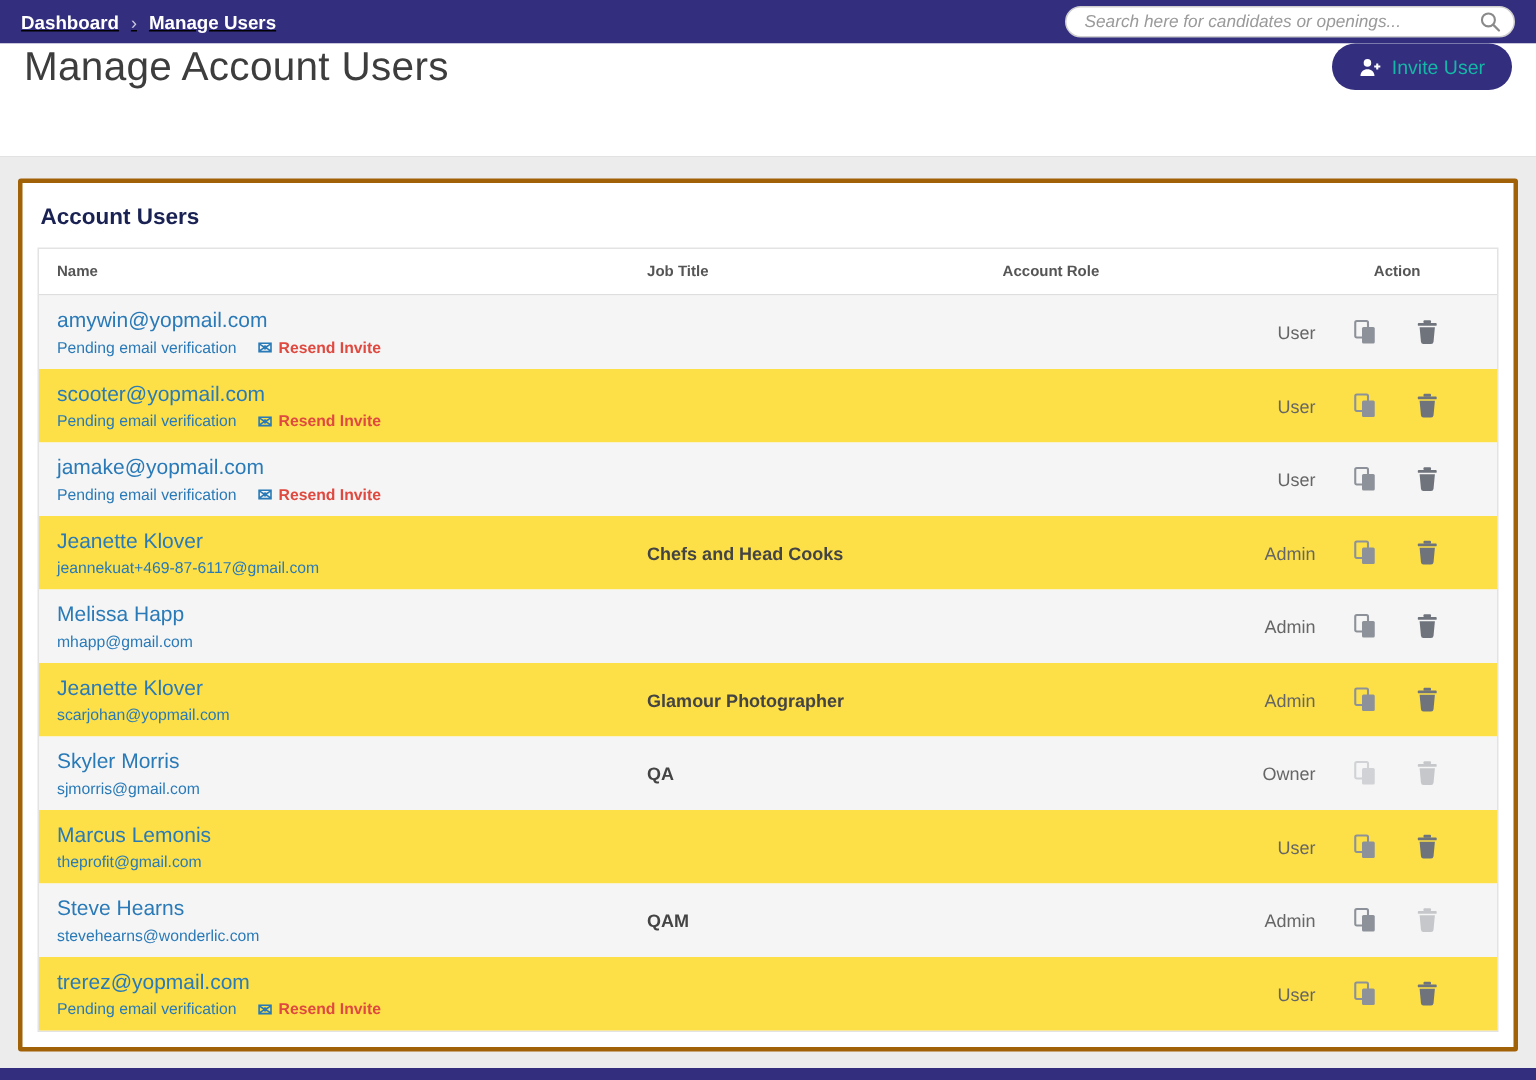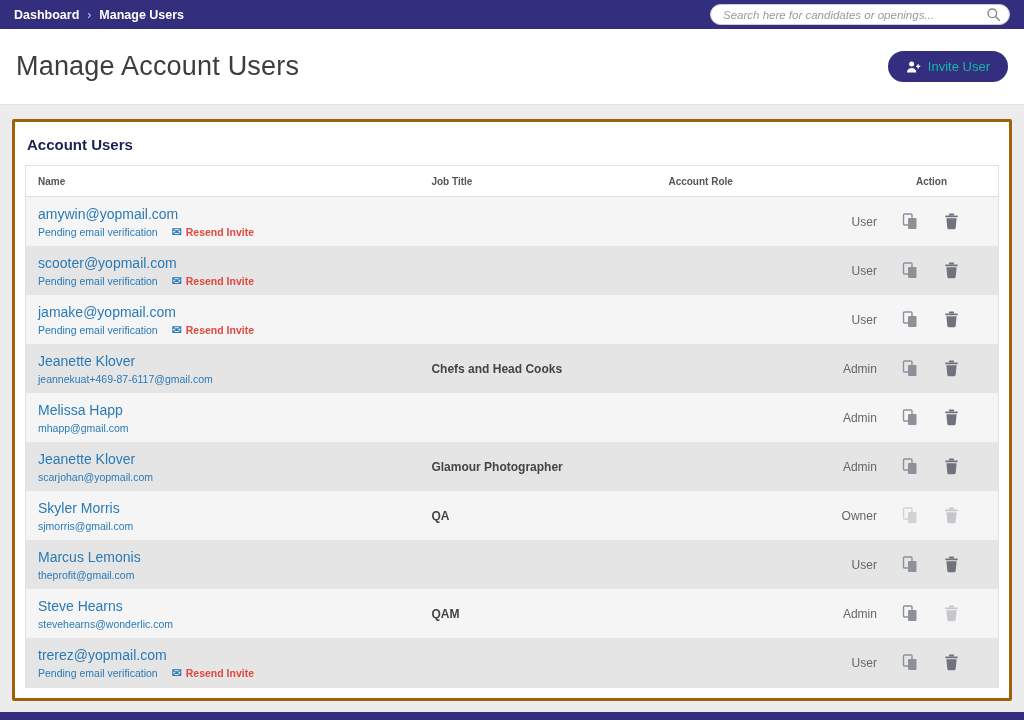--- a/index.html
+++ b/index.html
@@ -9,39 +9,39 @@
     background: var(--page-bg, #ececec);
   }
   .page { width: 1024px; height: 720px; display: flex; flex-direction: column; }
 
   
   .topbar {
     height: 29px; background: var(--accent, #332e7e);
     display: flex; align-items: center; justify-content: space-between;
     padding: 0 14px; flex: 0 0 auto;
   }
-  .breadcrumb { display: flex; align-items: center; gap: 8px; font-size: 12.5px; font-weight: bold; }
+  .breadcrumb { display: flex; align-items: center; gap: 8px; font-size: 12.5px; font-weight: bold; text-decoration: underline; }
   .breadcrumb a { color: #ffffff; text-decoration: none; cursor: pointer; }
   .breadcrumb .sep { color: rgba(255,255,255,0.75); font-size: 12px; font-weight: normal; }
   .search-box { position: relative; width: 300px; }
   .search-box input {
     width: 100%; height: 21px; border-radius: 12px; border: 1px solid #cfcfcf;
     background: #ffffff; padding: 0 30px 0 12px; font-size: 11.5px;
     font-family: "Liberation Sans", sans-serif; color: #444; outline: none;
   }
   .search-box input::placeholder { color: #9a9a9a; font-style: italic; }
   .search-icon {
     position: absolute; right: 9px; top: 3px; width: 15px; height: 15px; cursor: pointer;
     display: inline-flex; align-items: center; justify-content: center;
   }
 
   
   .page-header {
     height: 76px; background: #ffffff;
-    display: flex; align-items: center; justify-content: space-between;
+    display: flex; align-items: flex-start; justify-content: space-between;
     padding: 0 16px; flex: 0 0 auto; border-bottom: 1px solid #e2e2e2;
   }
   .page-title { font-size: 27px; font-weight: 400; color: #3d3d3d; letter-spacing: 0.2px; }
   .invite-btn {
     display: inline-flex; align-items: center; gap: 7px;
     background: var(--accent, #332e7e); color: #14b8a6; border: none;
     border-radius: 16px; padding: 8px 18px; font-size: 13px;
     font-family: "Liberation Sans", sans-serif; cursor: pointer;
   }
 
@@ -57,21 +57,21 @@
     display: grid;
     grid-template-columns: 41.5% 25% 22% 11.5%;
     padding: 0 12px;
   }
   .thead {
     background: #ffffff; border-bottom: 1px solid #dedede;
     font-size: 10px; font-weight: bold; color: #555;
     height: 31px; align-items: center;
   }
   .thead .th-action { text-align: center; }
-  .row { min-height: 49px; align-items: center; background: #e5e5e5; }
+  .row { min-height: 49px; align-items: center; background: #fde047; }
   .row.striped { background: var(--stripe, #f5f5f5); }
   .user-name { font-size: 14px; color: var(--link, #2a7ab7); text-decoration: none; cursor: pointer; display: inline-block; }
   .subline { margin-top: 3px; font-size: 10.5px; display: flex; align-items: center; gap: 14px; }
   .email { color: var(--link, #2a7ab7); }
   .pending { color: var(--link, #2a7ab7); }
   .resend { color: var(--resend, #df4940); font-weight: 600; cursor: pointer; display: inline-flex; align-items: center; gap: 4px; }
   .env-icon { color: var(--link, #2a7ab7); font-size: 12px; line-height: 1; }
   .job-cell { font-size: 12px; color: #444; font-weight: bold; }
   .role-cell { font-size: 12px; color: #666; text-align: right; }
   .action-cell { display: flex; justify-content: center; gap: 26px; }

